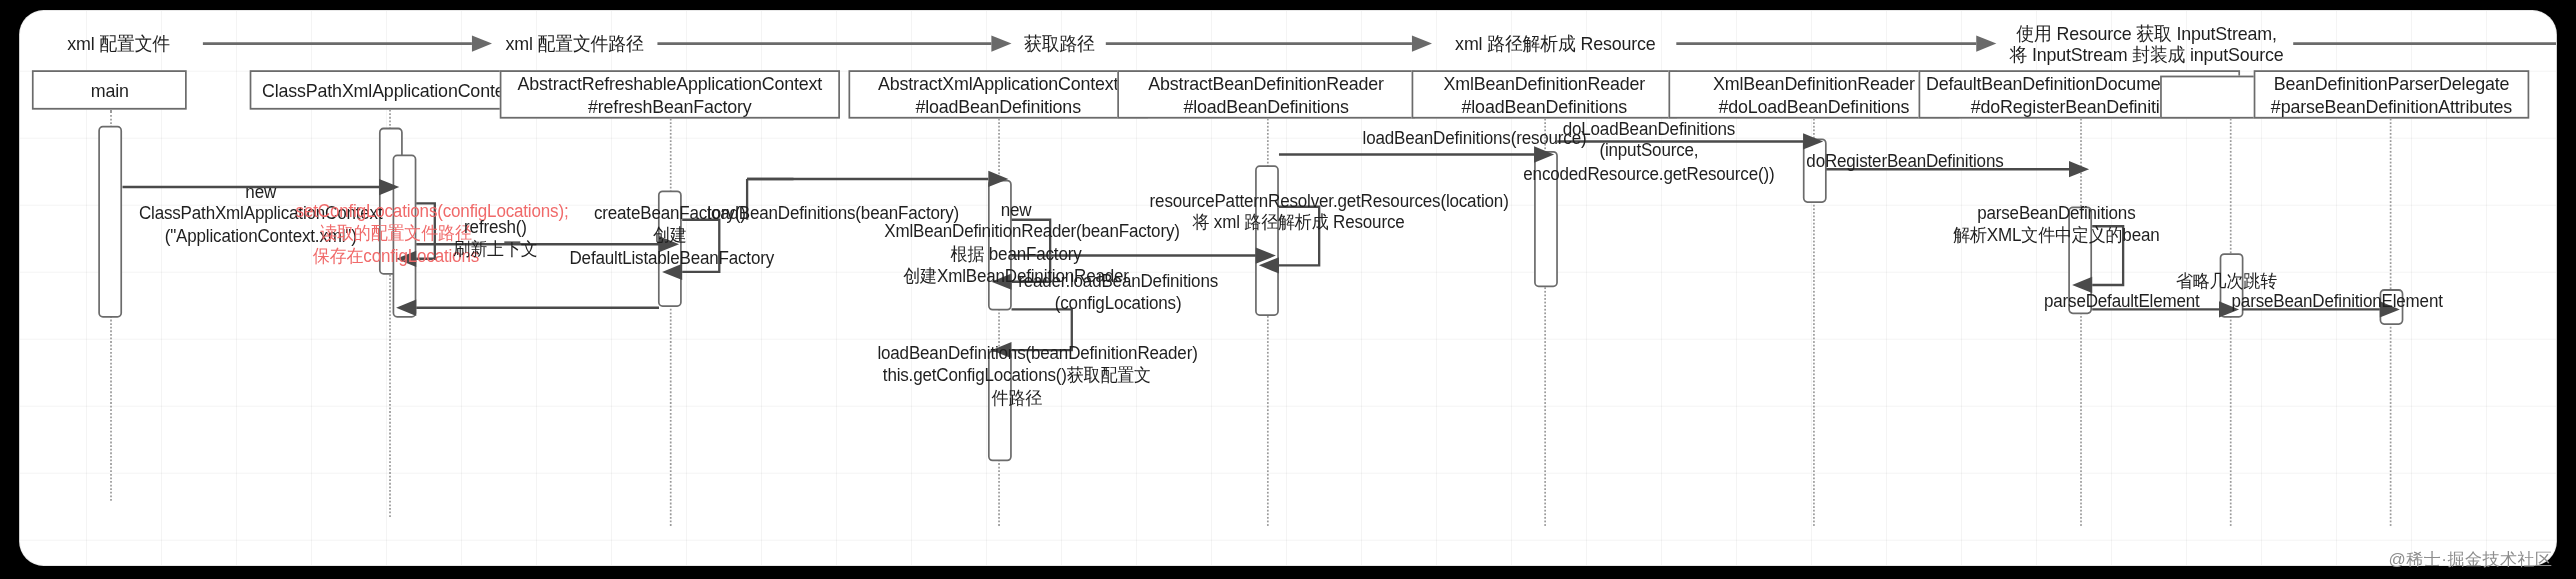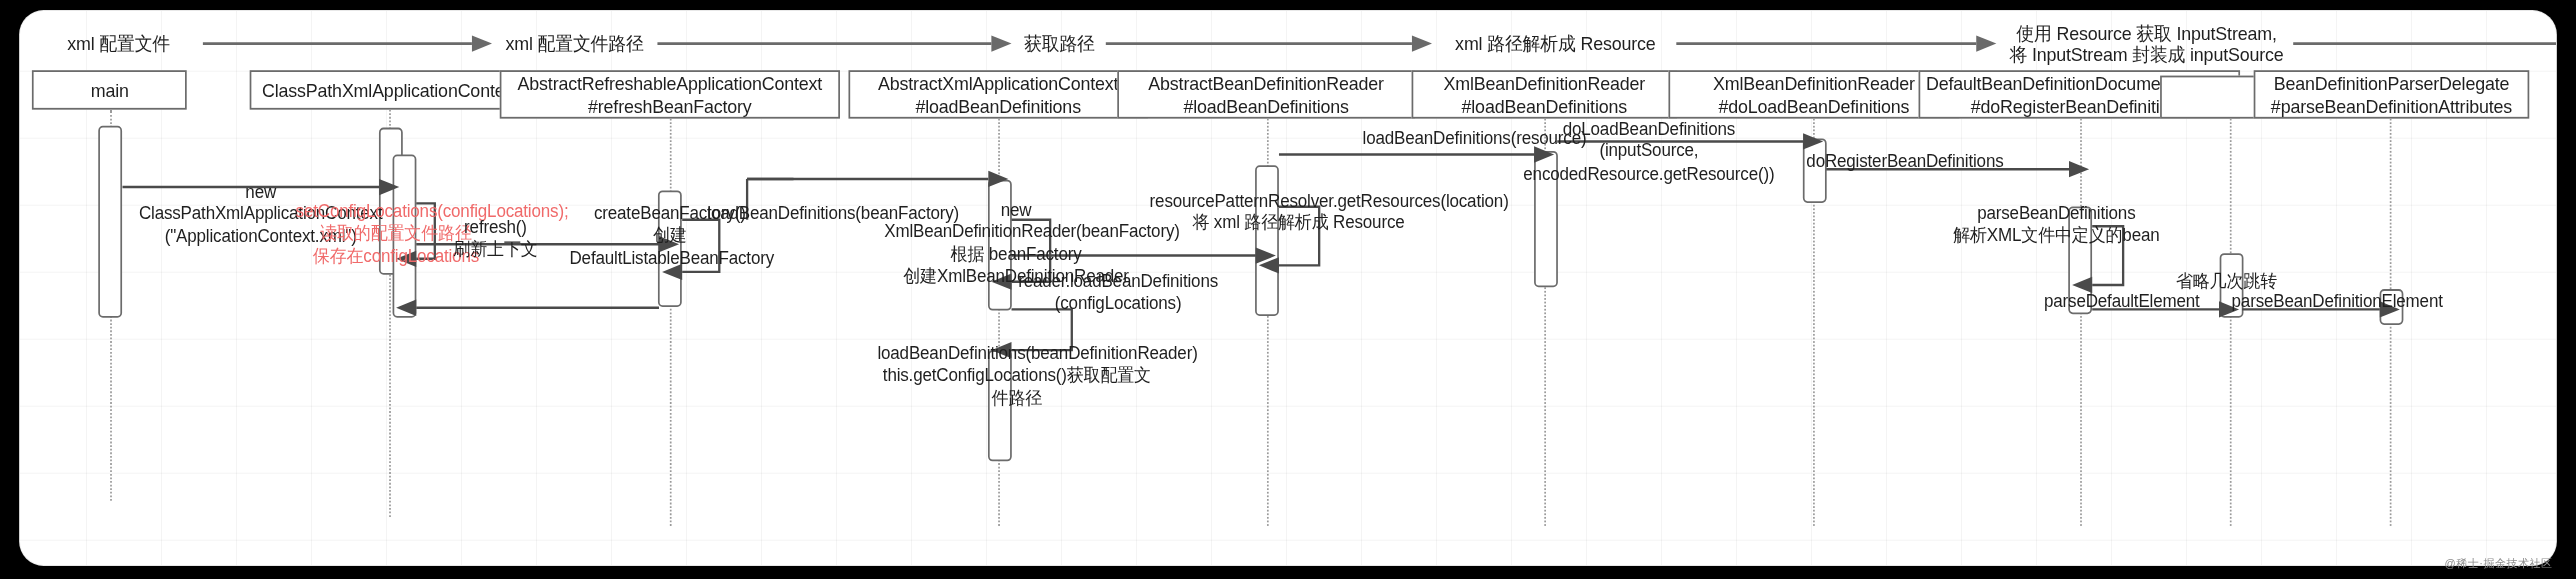--- a/index.html
+++ b/index.html
@@ -92,21 +92,21 @@
   .wire { stroke: #4a4a4a; stroke-width: 1.5px; fill: none; }
   .wire-head { fill: #4a4a4a; }
   .toparrow { stroke: #6a6a6a; stroke-width: 1.6px; fill: none; }
   .toparrow-head { fill: #6a6a6a; }
 
   
   #watermark {
     position: absolute;
     right: 23.6px; bottom: 9px;
     color: #8d8d8d;
-    font-size: 11px;
+    font-size: 17px;
     letter-spacing: 0.5px;
   }
 </style>
 </head>
 <body>
 
 <div id="canvas">
   <div id="page">
     <div id="grid"></div>
 

